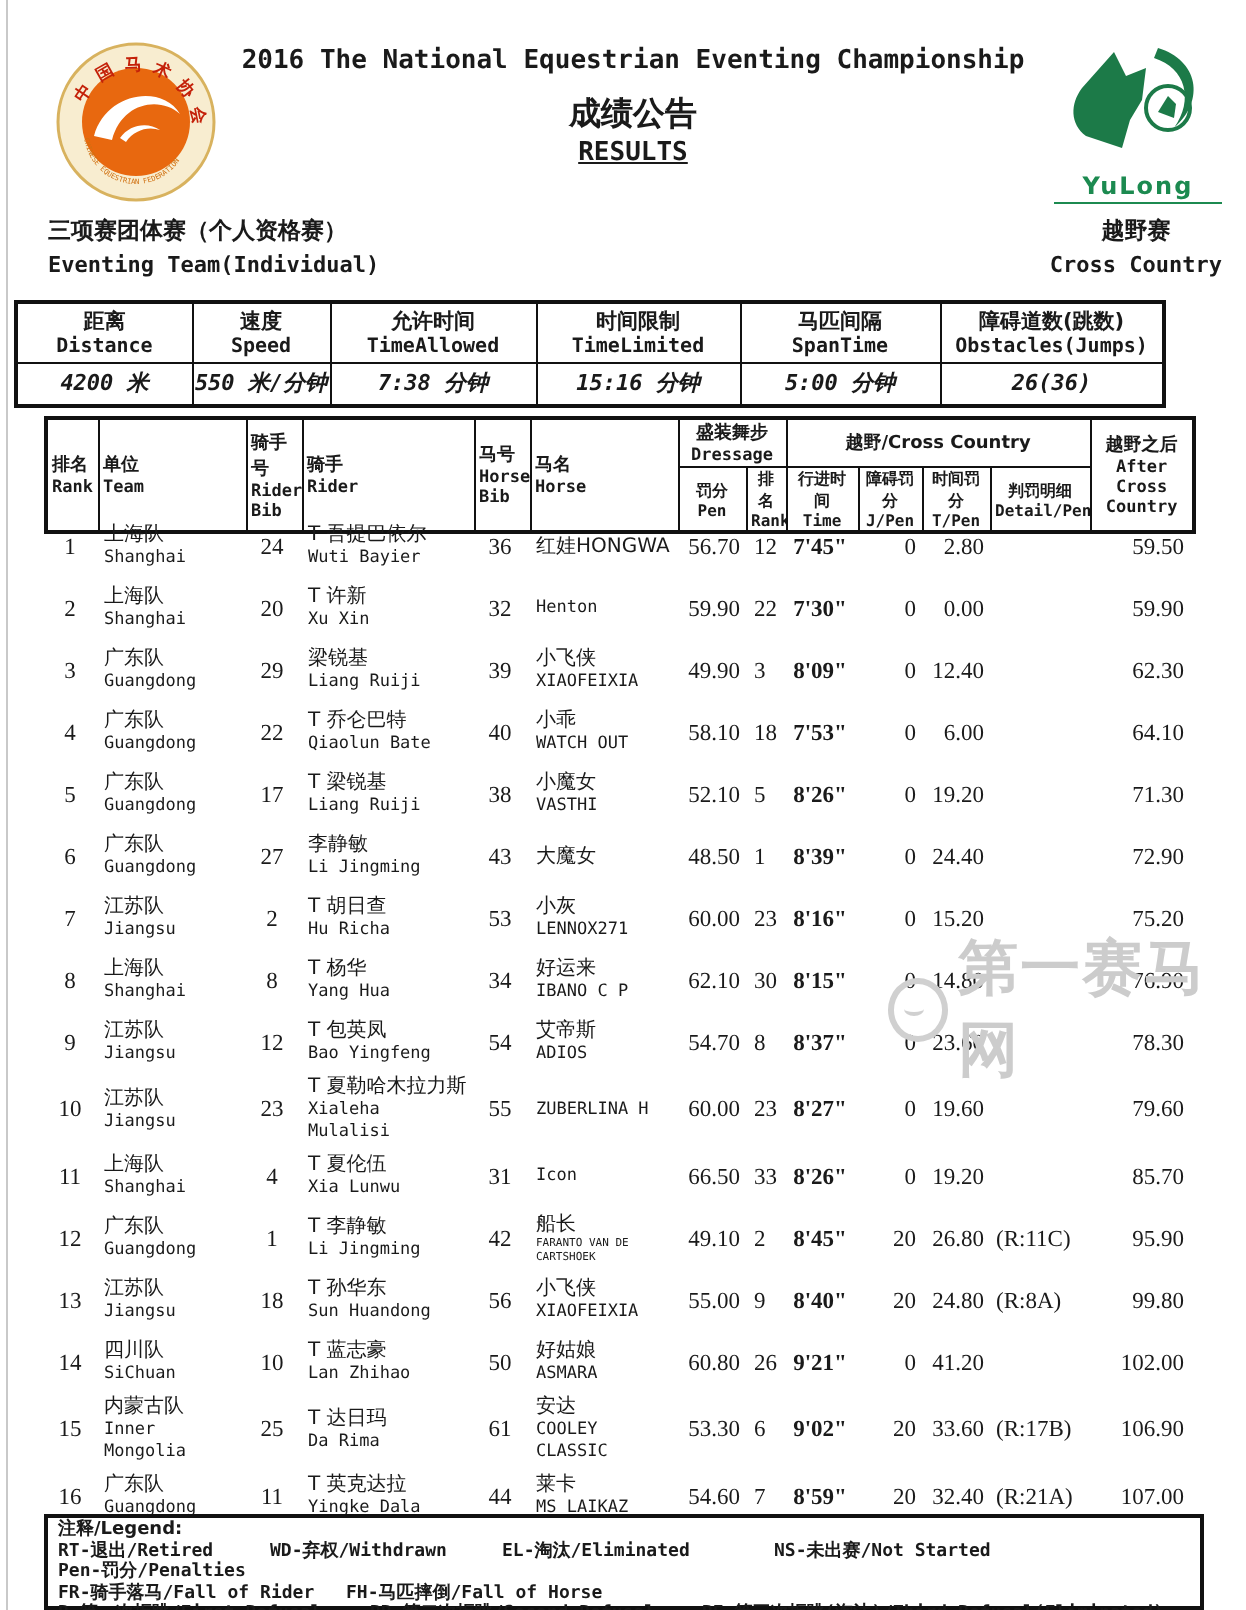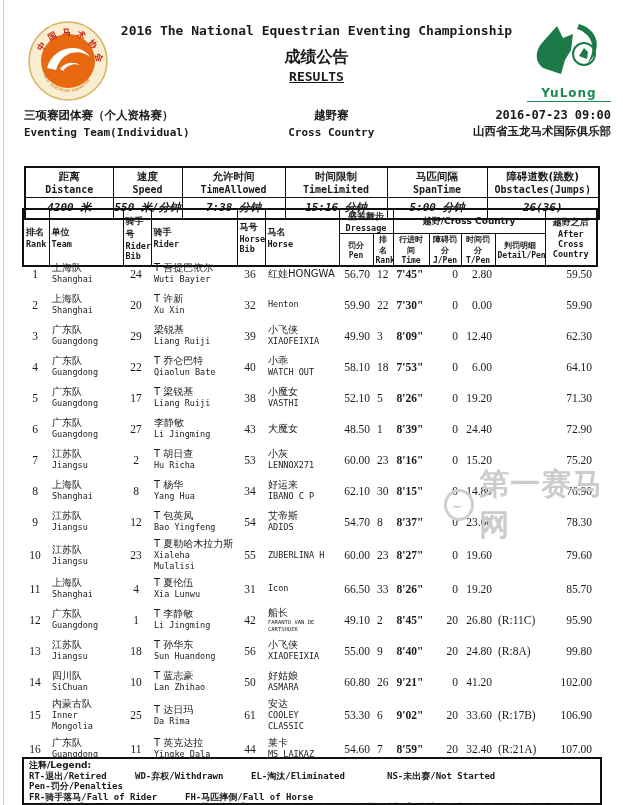--- a/index.html
+++ b/index.html
@@ -18,21 +18,21 @@
   .logo-right{width:92px;display:flex;justify-content:flex-end;}
 
   
   .meta{position:absolute;top:108px;left:24px;right:12px;display:flex;justify-content:space-between;font-weight:bold;}
   .meta .cn{font-size:11.5px;font-family:"DejaVu Sans","Liberation Sans",sans-serif;font-weight:bold;}
   .meta .en{font-size:11px;margin-top:3px;}
   .m-center{text-align:center;}
   .m-right{text-align:right;}
 
   
-  .ci{position:absolute;top:150px;left:24px;border-collapse:collapse;table-layout:fixed;width:574px;border:2px solid #111;margin-top:16px;}
+  .ci{position:absolute;top:150px;left:7px;border-collapse:collapse;table-layout:fixed;width:574px;border:2px solid #111;}
   .ci td{border:1px solid #111;text-align:center;vertical-align:middle;padding:1px 0;}
   .ci .ci-cn{font-size:10.5px;font-weight:bold;font-family:"DejaVu Sans","Liberation Sans",sans-serif;}
   .ci .ci-en{font-size:10px;font-weight:bold;}
   .ci tr:first-child{height:30px;}
   .ci tr:last-child{height:22px;}
   .ci .ci-v{font-size:11px;font-weight:bold;font-style:italic;}
 
   
   .res-head{position:absolute;top:208px;left:22px;border-collapse:collapse;table-layout:fixed;width:574px;border:2px solid #111;}
   .res-head th{border:1px solid #111;font-weight:bold;vertical-align:middle;padding:0 2px;overflow:hidden;}
@@ -61,21 +61,21 @@
   .td-after{text-align:right;padding-right:4px;}
   .tiny .en{font-size:5.5px;line-height:7px;letter-spacing:0;}
 
   
   .legend{position:absolute;top:757px;left:22px;width:566px;height:42px;border:2px solid #111;
           padding:1px 5px;font-weight:bold;font-size:9px;line-height:10.5px;}
   .lg-title{font-family:"DejaVu Sans","Liberation Sans",sans-serif;font-size:9px;}
   .lg-line span{display:inline-block;}
   .lg1 span:nth-child(1){width:106px;} .lg1 span:nth-child(2){width:116px;}
   .lg1 span:nth-child(3){width:136px;} .lg1 span:nth-child(4){width:126px;}
-  .lg2 span:nth-child(1){width:156px;}
+  .lg2 span:nth-child(1){width:144px;}
   .lg3 span:nth-child(1){width:156px;} .lg3 span:nth-child(2){width:166px;}
 
   
   .wm{position:absolute;top:464px;left:444px;display:flex;align-items:center;color:#cccccc;
       font-size:30px;font-weight:bold;letter-spacing:1px;font-family:"DejaVu Sans","Liberation Sans",sans-serif;}
   .wm-icon{width:26px;height:26px;border:3px solid #d0d0d0;border-radius:50%;margin-right:5px;position:relative;}
   .wm-icon:after{content:"";position:absolute;left:5px;top:9px;width:10px;height:5px;border-bottom:2px solid #d0d0d0;border-radius:50%;}
 
   .yulong-text{font-size:12px;font-weight:bold;color:#1c8a50;text-align:center;letter-spacing:1px;
                font-family:"DejaVu Sans","Liberation Sans",sans-serif;}
@@ -123,24 +123,20 @@
 
   <div class="meta">
     <div class="m-left">
       <div class="cn">三项赛团体赛（个人资格赛）</div>
       <div class="en">Eventing Team(Individual)</div>
     </div>
     <div class="m-center">
       <div class="cn">越野赛</div>
       <div class="en">Cross Country</div>
     </div>
-    <div class="m-right">
-      <div class="en" style="margin-top:0;font-size:12px;">2016-07-23 09:00</div>
-      <div class="cn" style="margin-top:2px;">山西省玉龙马术国际俱乐部</div>
-    </div>
   </div>
 
   <table class="ci">
     <colgroup>
         <col style="width:88px">
         <col style="width:69px">
         <col style="width:103px">
         <col style="width:102px">
         <col style="width:100px">
         <col style="width:112px">

